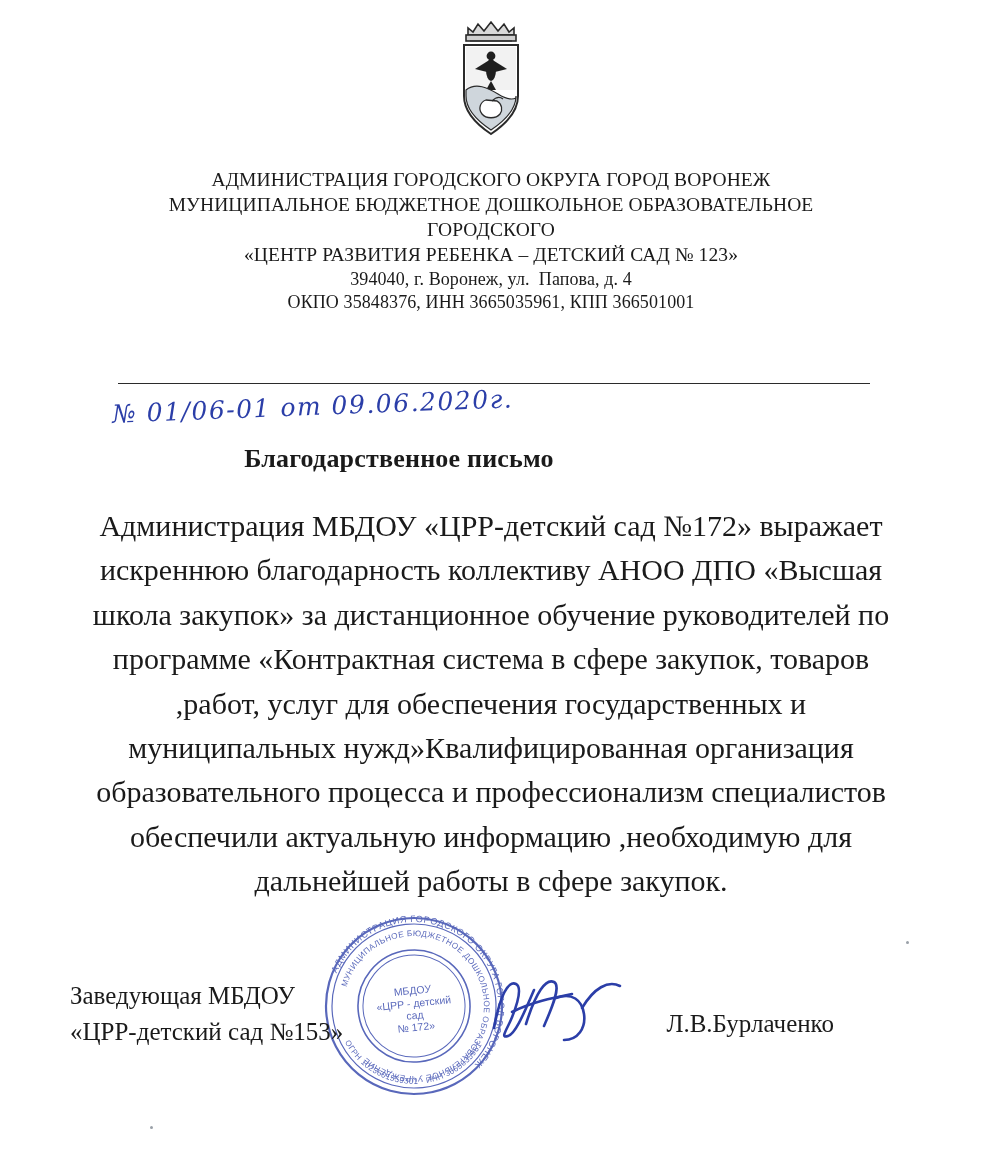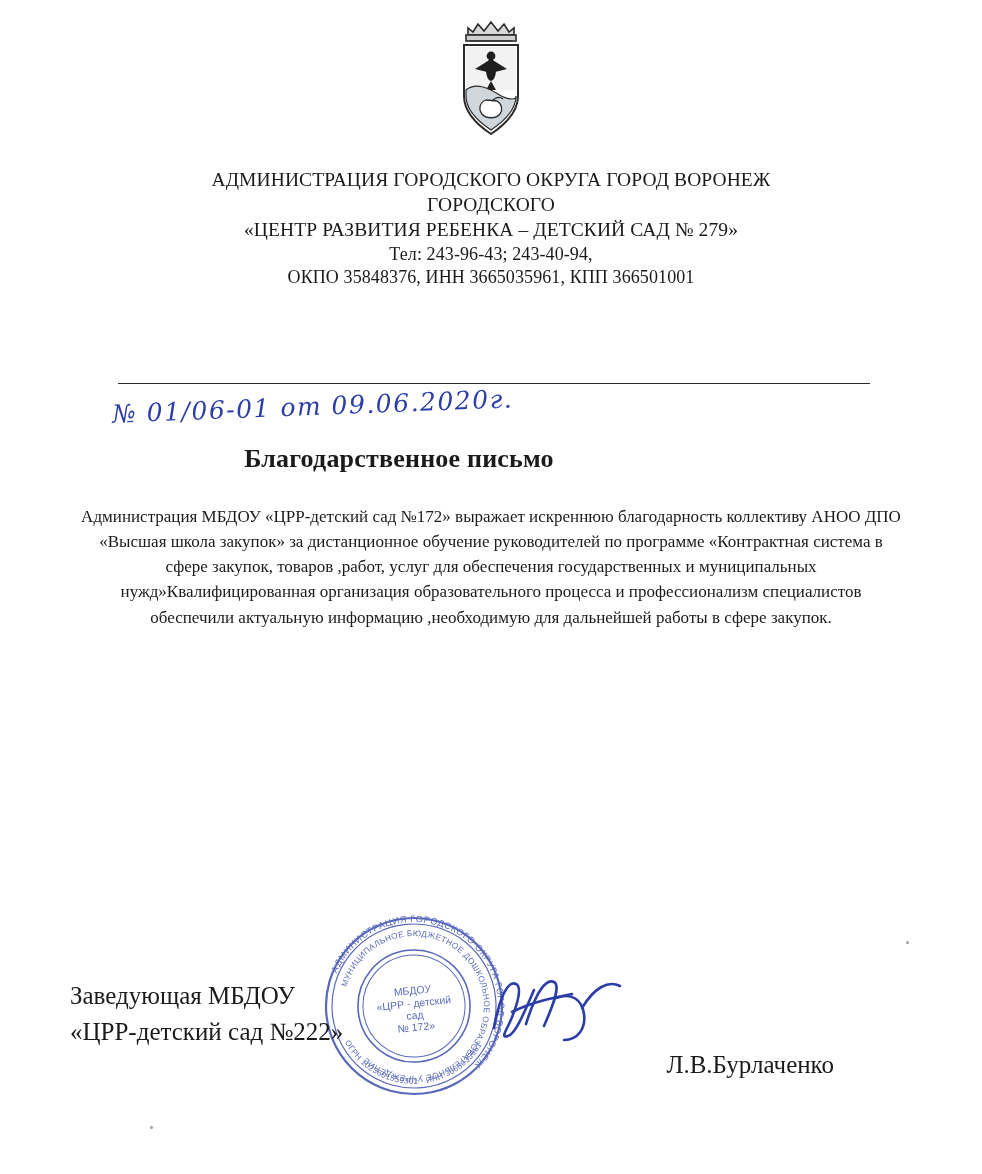--- a/index.html
+++ b/index.html
@@ -97,21 +97,21 @@
     letter-spacing: 0.2px;
   }
 
   
   .body-text {
     position: absolute;
     top: 504px;
     left: 78px;
     width: 826px;
     text-align: center;
-    font-size: 17px;
+    font-size: 30px;
     line-height: 1.48;
   }
 
   
   .sign-block {
     position: absolute;
     top: 978px;
     left: 70px;
     width: 860px;
   }
@@ -119,21 +119,20 @@
     font-size: 25px;
     line-height: 1.45;
     display: inline-block;
     vertical-align: top;
   }
   .sign-name {
     position: absolute;
     top: 1010px;
     right: 148px;
     font-size: 25px;
-    margin-top: 41px;
   }
 
   
   .stamp {
     position: absolute;
     top: 906px;
     left: 314px;
     width: 200px;
     height: 200px;
     opacity: 0.78;
@@ -191,23 +190,24 @@
 
         <path d="M18 72 C28 64 40 70 50 76 C58 81 64 82 68 80 V78 C68 94 52 106 43 112 C34 106 18 94 18 78 Z" fill="#cfd6dc" stroke="#2a2a2a" stroke-width="1.2"></path>
         <path d="M38 82 c-6 2 -8 9 -4 14 c4 5 14 5 18 0 c3 -4 2 -10 -3 -13 Z" fill="#ffffff" stroke="#2a2a2a" stroke-width="1.3"></path>
         <path d="M44 83 q6 -6 11 -2" fill="none" stroke="#2a2a2a" stroke-width="1.3"></path>
       </svg>
     </div>
   </div>
 
   <div class="header">
     <div class="line caps">АДМИНИСТРАЦИЯ ГОРОДСКОГО ОКРУГА ГОРОД ВОРОНЕЖ</div>
+    <div class="line caps">МУНИЦИПАЛЬНОЕ БЮДЖЕТНОЕ ДОШКОЛЬНОЕ ОБРАЗОВАТЕЛЬНОЕ</div>
     <div class="line caps">ГОРОДСКОГО</div>
-    <div class="line caps">«ЦЕНТР РАЗВИТИЯ РЕБЕНКА – ДЕТСКИЙ САД № 279»</div>
-    <div class="line small">Тел: 243-96-43; 243-40-94,</div>
+    <div class="line caps">«ЦЕНТР РАЗВИТИЯ РЕБЕНКА – ДЕТСКИЙ САД № 123»</div>
+    <div class="line small">394040, г. Воронеж, ул.  Папова, д. 4</div>
     <div class="line small">ОКПО 35848376, ИНН 3665035961, КПП 366501001</div>
   </div>
 
   <div class="divider"></div>
 
   <div class="handwriting">№ 01/06-01  от  09.06.2020г.</div>
 
   <div class="doc-title">Благодарственное письмо</div>
 
   <div class="body-text">Администрация МБДОУ «ЦРР-детский сад №172» выражает искреннюю благодарность коллективу АНОО ДПО «Высшая школа закупок» за дистанционное обучение руководителей по программе «Контрактная система в сфере закупок, товаров ,работ, услуг для обеспечения государственных и муниципальных нужд»Квалифицированная организация образовательного процесса и профессионализм специалистов обеспечили актуальную информацию ,необходимую для дальнейшей работы в сфере закупок.</div>
@@ -249,21 +249,21 @@
         <path d="M26 44 C46 34 66 30 86 26"></path>
         <path d="M70 30 C86 24 96 32 98 46 C100 60 92 72 78 72"></path>
         <path d="M96 40 C108 20 122 12 134 18"></path>
       </g>
     </svg>
   </div>
 
   <div class="sign-block">
     <div class="sign-left">
       <div>Заведующая МБДОУ</div>
-      <div>«ЦРР-детский сад №222»</div>
+      <div>«ЦРР-детский сад №153»</div>
     </div>
   </div>
   <div class="sign-name">Л.В.Бурлаченко</div>
 
   <div class="speck" style="top:941px; left:906px;"></div>
   <div class="speck" style="top:1126px; left:150px;"></div>
 
 </div>
 
 </body></html>

